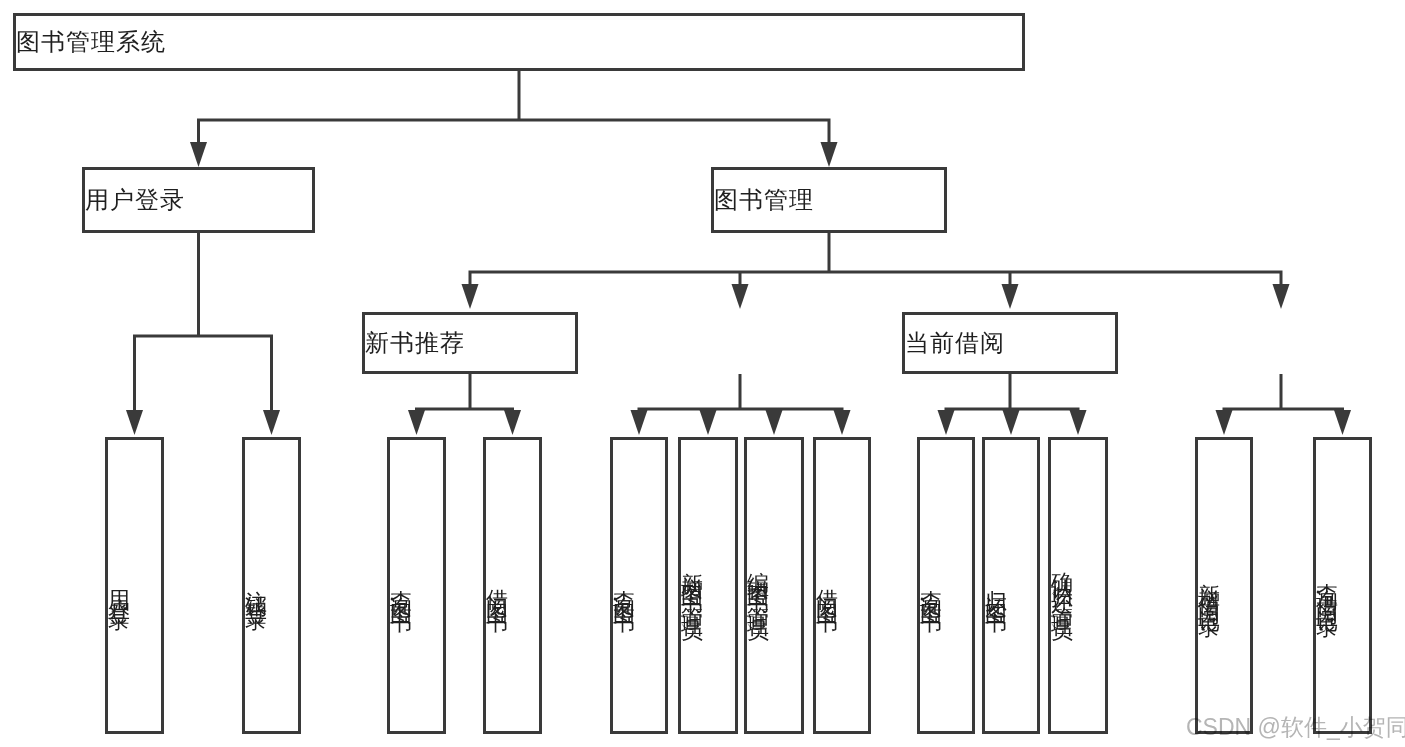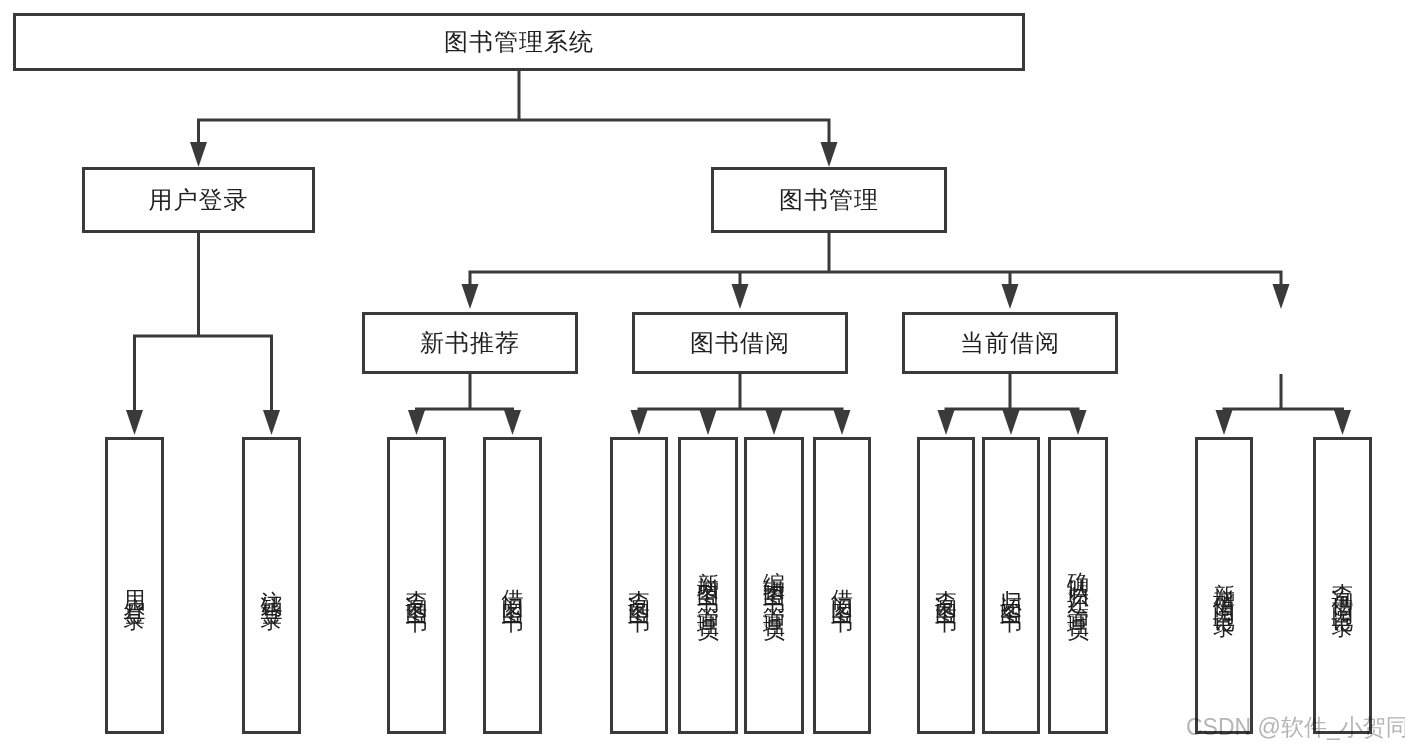--- a/index.html
+++ b/index.html
@@ -17,21 +17,20 @@
     width: 1405px; height: 747px;
     z-index: 1;
   }
   .node {
     position: absolute;
     box-sizing: border-box;
     background: #ffffff;
     border: 3px solid #3a3a3a;
     display: flex;
     align-items: center;
-    justify-content: center;
     z-index: 2;
     color: #1f1f1f;
   }
   .hlabel {
     font-size: 24px;
     letter-spacing: 1px;
     white-space: nowrap;
   }
   .vtext {
     writing-mode: vertical-rl;
@@ -112,23 +111,20 @@
   <div class="node" style="left:82px; top:167px; width:233px; height:66px;">
     <span class="hlabel">用户登录</span>
   </div>
   <div class="node" style="left:362px; top:312px; width:216px; height:62px;">
     <span class="hlabel">新书推荐</span>
   </div>
 
   <div class="node" style="left:711px; top:167px; width:236px; height:66px;">
     <span class="hlabel">图书管理</span>
   </div>
-  <div class="node" style="left:632px; top:312px; width:216px; height:62px;">
-    <span class="hlabel">图书借阅</span>
-  </div>
   <div class="node" style="left:902px; top:312px; width:216px; height:62px;">
     <span class="hlabel">当前借阅</span>
   </div>
 
   <div class="node" style="left:105px; top:437px; width:59px; height:297px;">
     <span class="vtext">用户登录</span>
   </div>
   <div class="node" style="left:242px; top:437px; width:59px; height:297px;">
     <span class="vtext">注销登录</span>
   </div>

